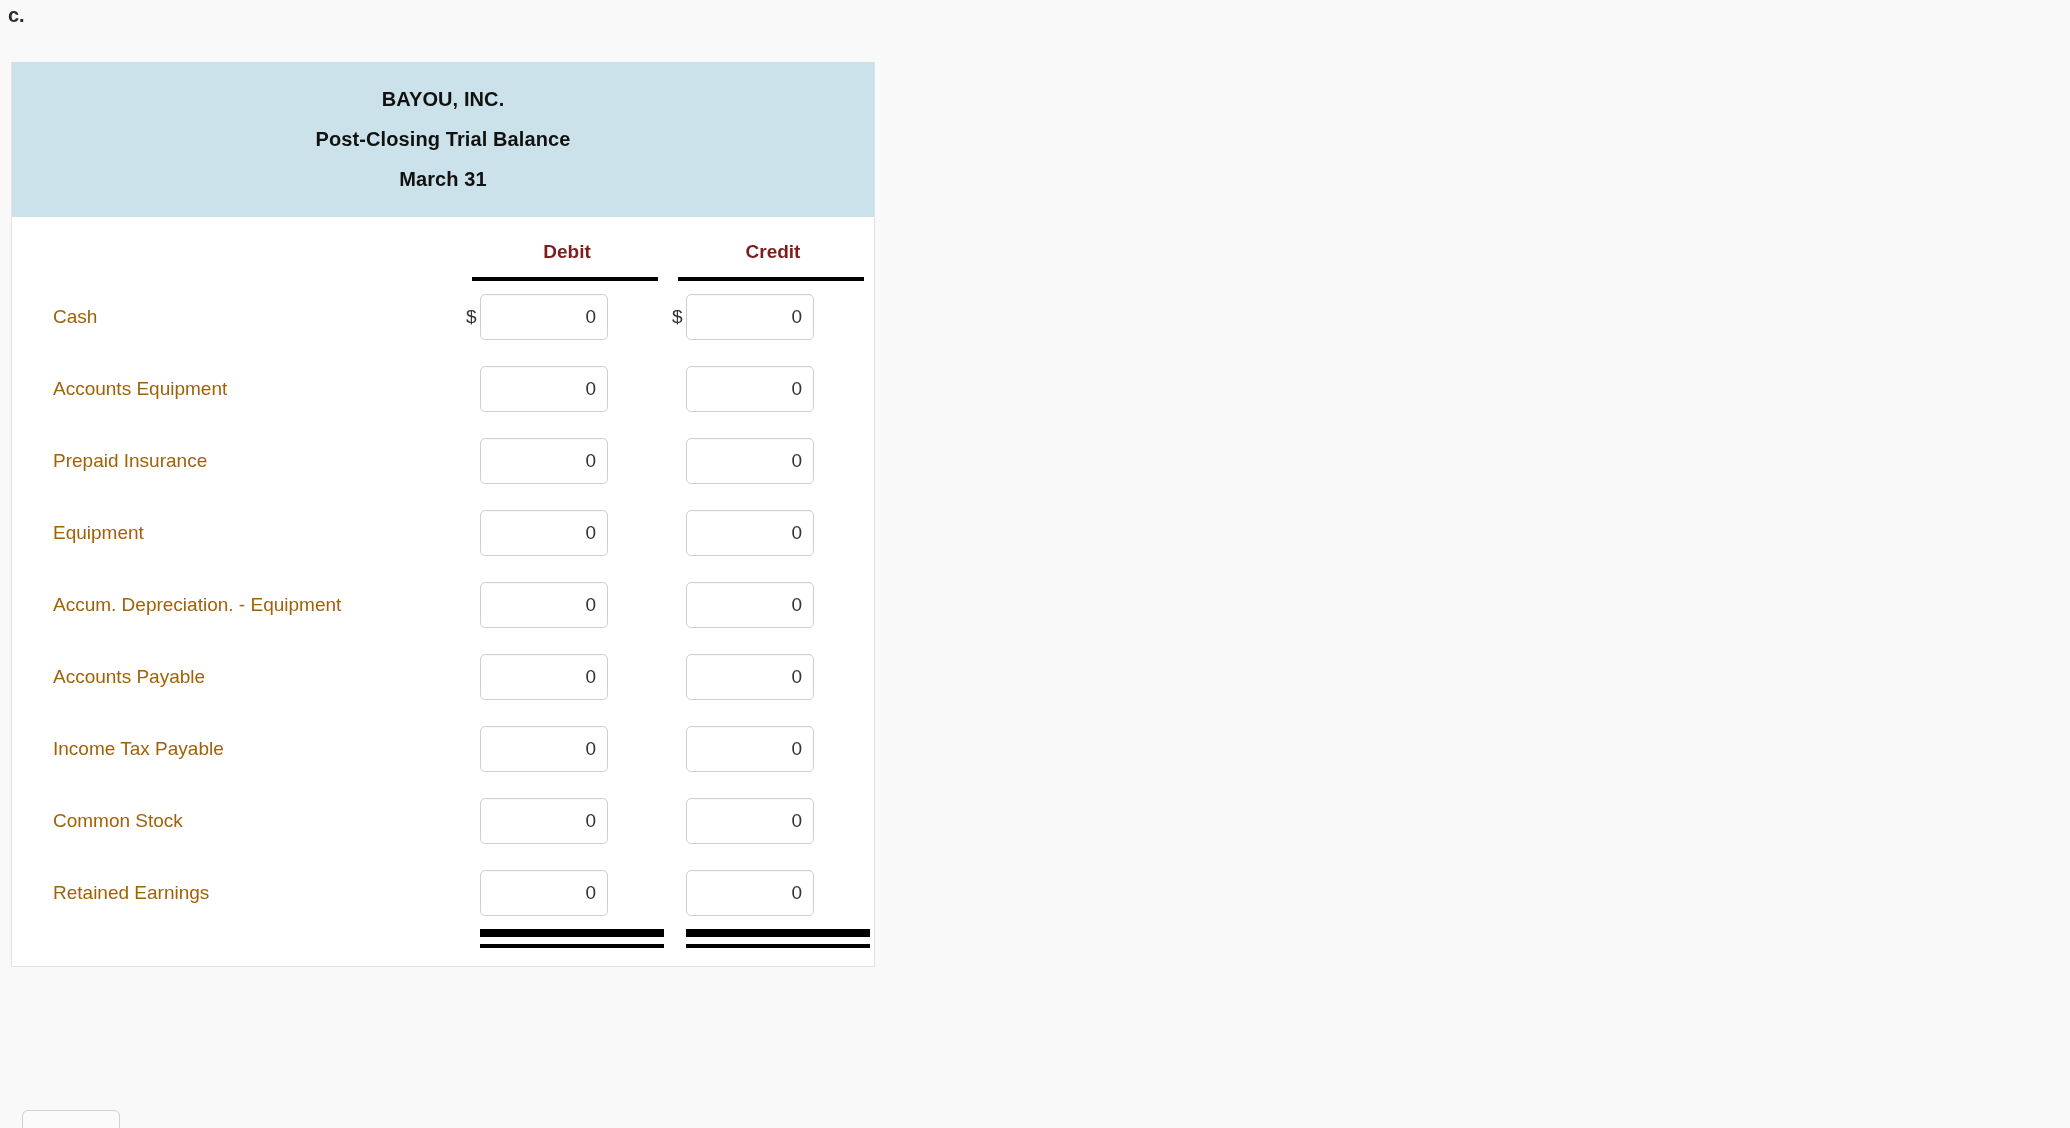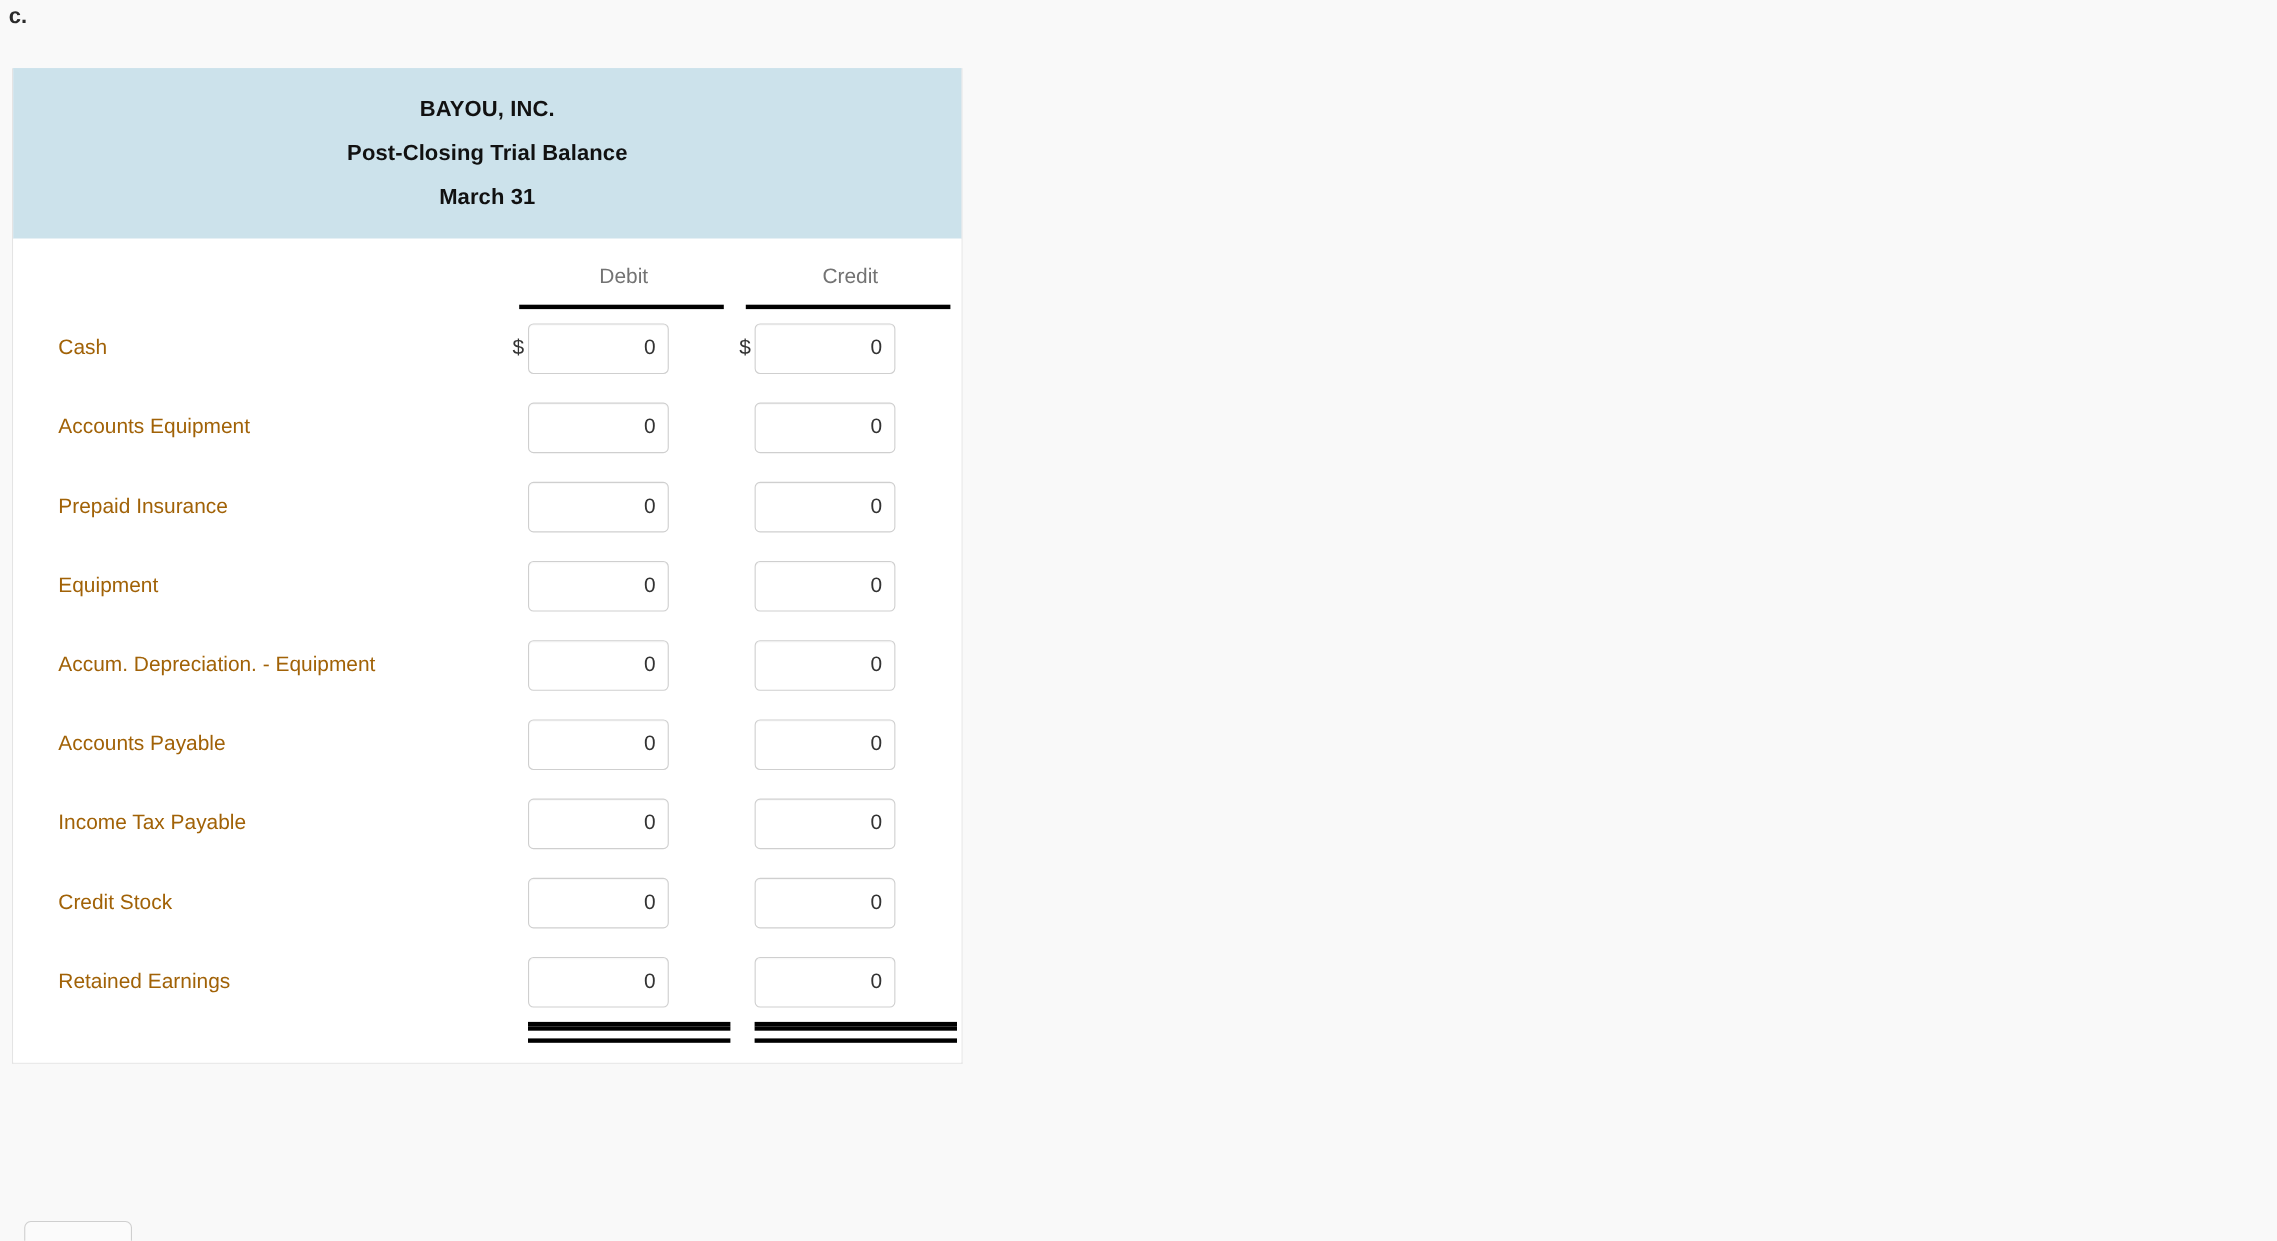--- a/index.html
+++ b/index.html
@@ -80,24 +80,25 @@
     font-weight: 400;
   }
   th.h-label { }
   th.h-col {
     text-align: center;
     vertical-align: bottom;
     padding: 22px 6px 0 6px;
   }
   th.h-col .h-text {
     font-size: 19px;
-    color: #737373;
+    color: #7f1d1d;
     line-height: 26px;
     display: block;
     padding-bottom: 12px;
+    font-weight: bold;
   }
   th.h-col .h-rule {
     display: block;
     height: 4px;
     background: #000000;
     margin: 0 6px 0 2px;
   }
 
   tbody td {
     padding: 0;
@@ -312,21 +313,21 @@
                 </div>
               </td>
               <td class="cell">
                 <div class="cell-inner">
                   <span class="cur blank">$</span>
                   <input type="text" class="num-input" value="0" style="">
                 </div>
               </td>
             </tr>
             <tr>
-              <td class="lbl">Credit Stock</td>
+              <td class="lbl">Common Stock</td>
               <td class="cell">
                 <div class="cell-inner">
                   <span class="cur blank">$</span>
                   <input type="text" class="num-input" value="0" style="">
                 </div>
               </td>
               <td class="cell">
                 <div class="cell-inner">
                   <span class="cur blank">$</span>
                   <input type="text" class="num-input" value="0" style="">

